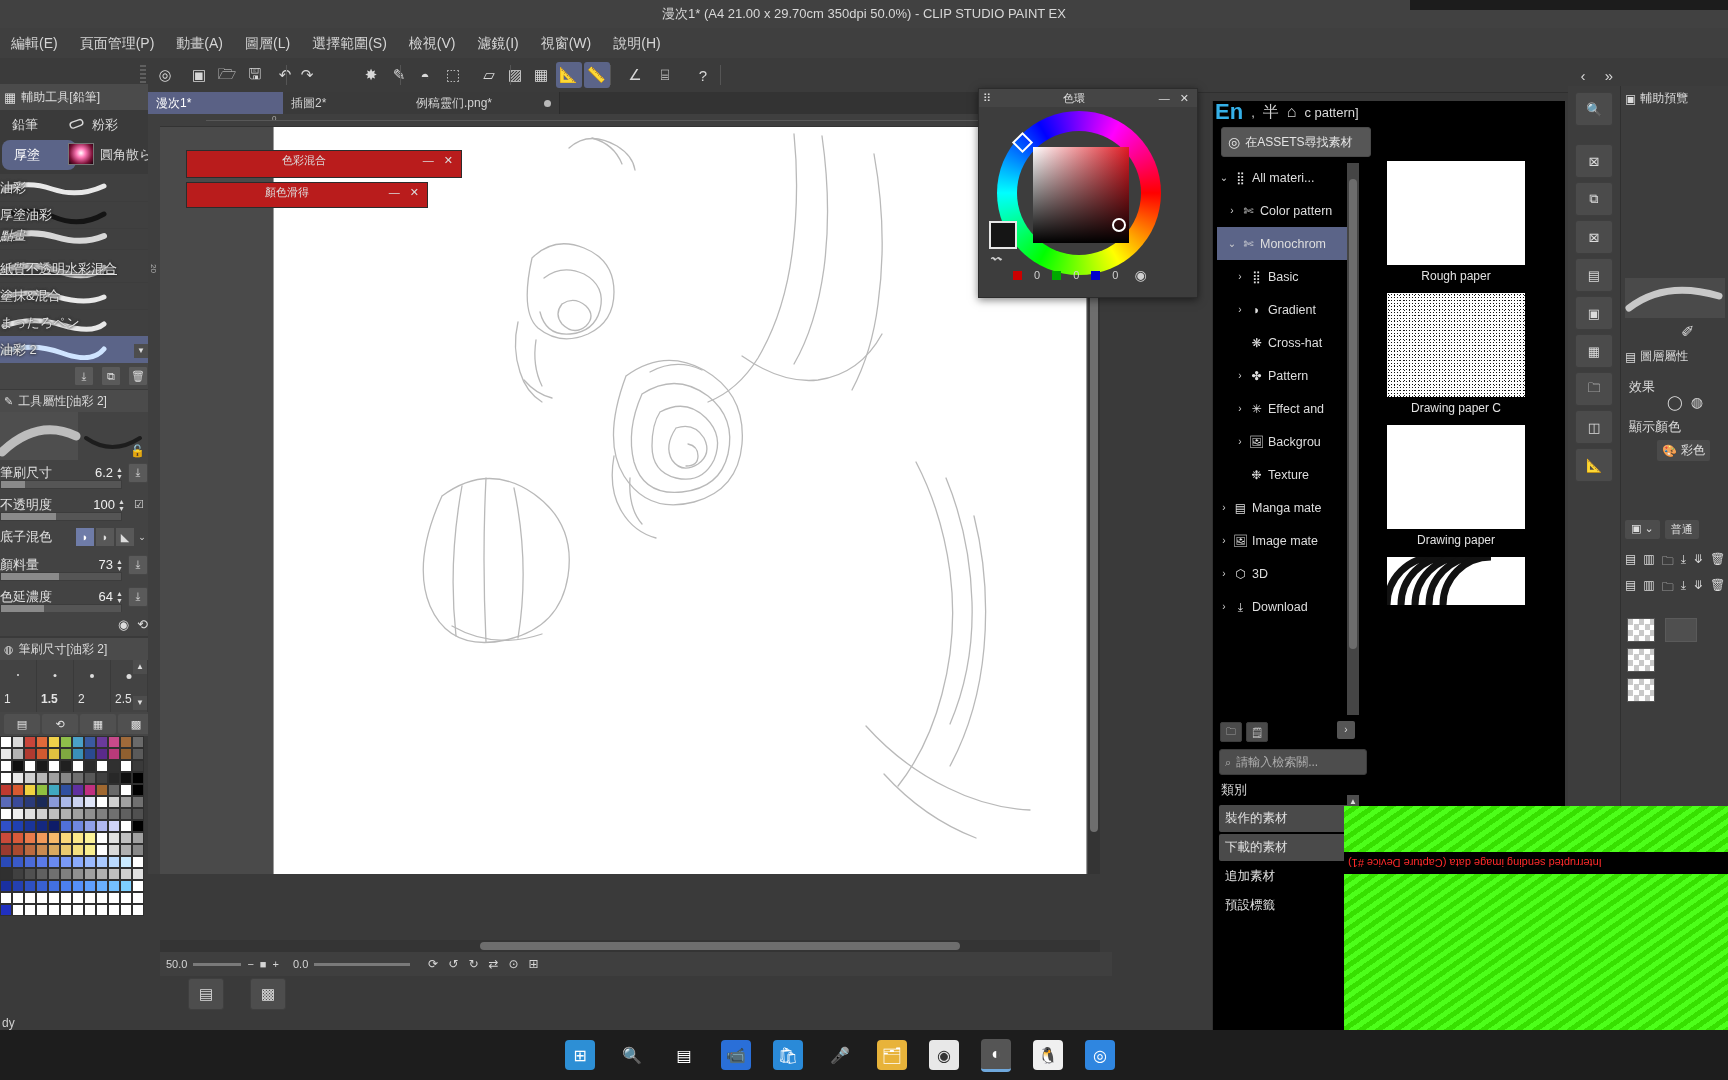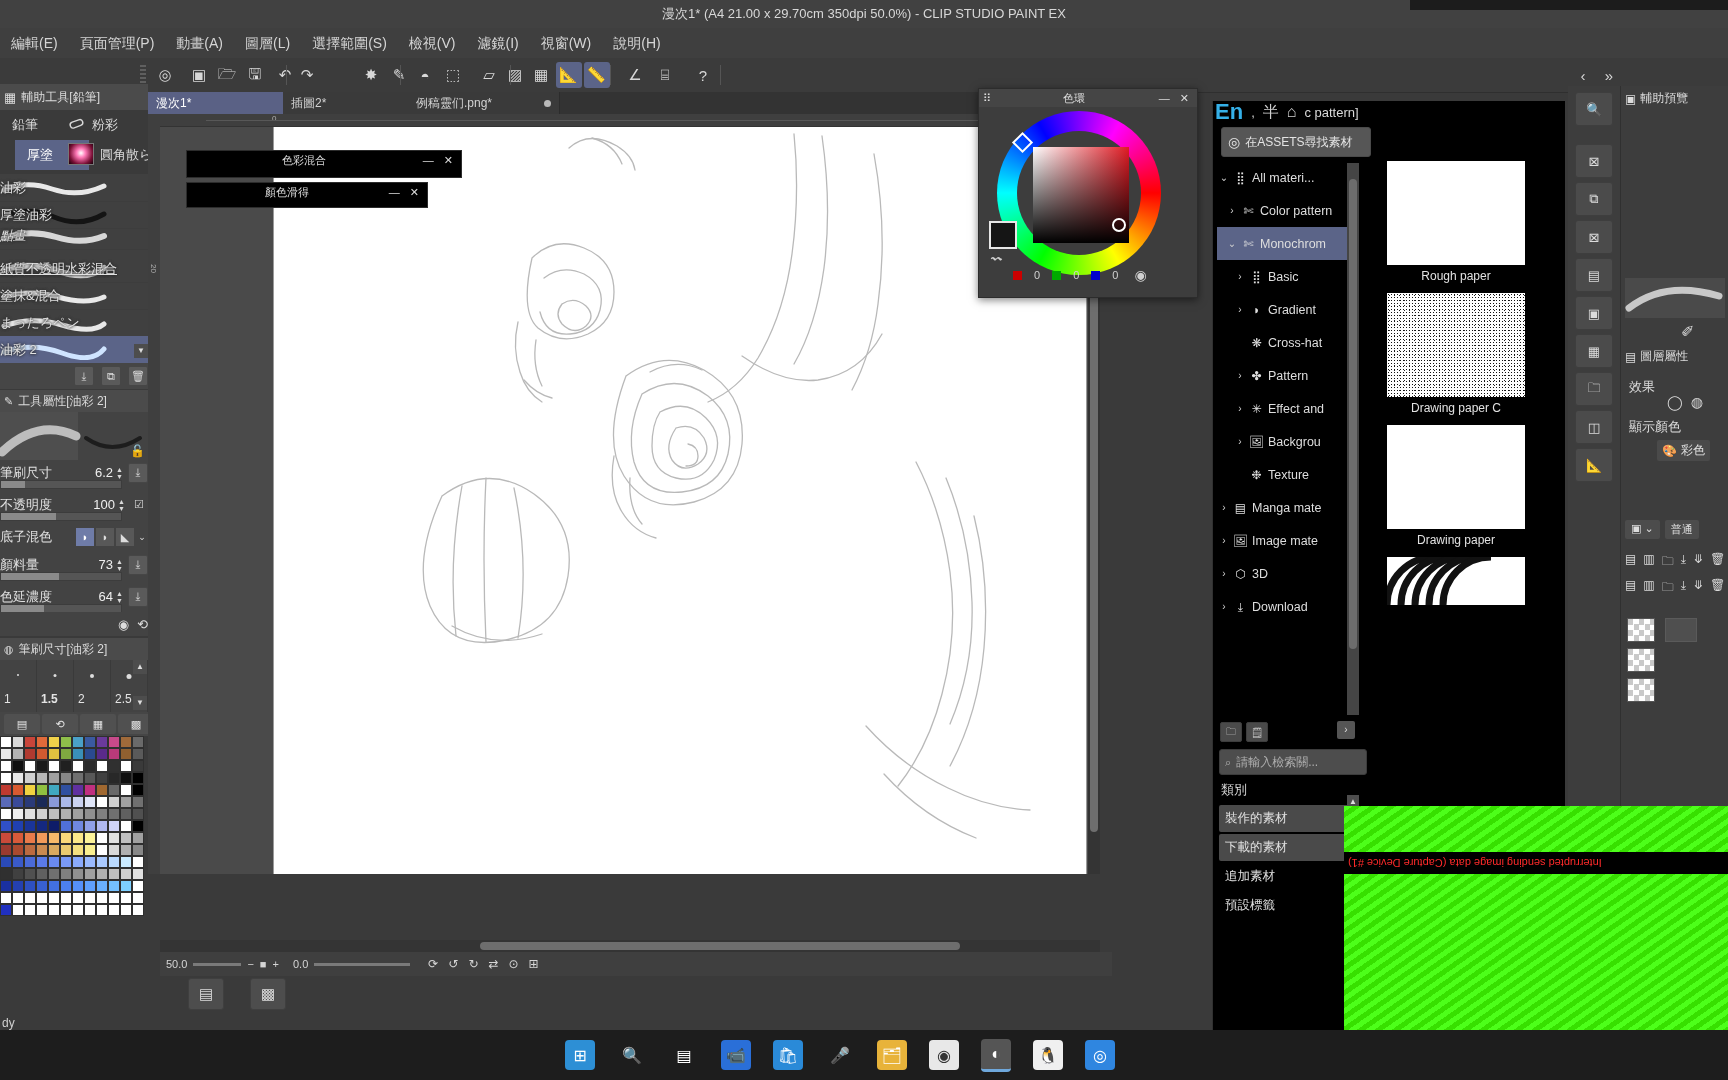--- a/index.html
+++ b/index.html
@@ -72,21 +72,21 @@
   .cwwin{position:absolute;left:978px;top:88px;width:218px;height:208px;background:#3d3d3d;border:1px solid #2c2c2c;box-shadow:0 2px 8px rgba(0,0,0,.5);}
   .cwtitle{height:18px;background:#454545;display:flex;align-items:center;font-size:11px;color:#dcdcdc;padding:0 4px;}
   .wheel{position:absolute;left:18px;top:22px;width:164px;height:164px;border-radius:50%;
      background:conic-gradient(from 90deg,#ff0000,#ffff00,#00ff00,#00ffff,#0000ff,#ff00ff,#ff0000);}
   .wheel .hole{position:absolute;left:20px;top:20px;width:124px;height:124px;border-radius:50%;background:#3d3d3d;}
   .sqr{position:absolute;left:54px;top:58px;width:96px;height:96px;
      background:linear-gradient(to bottom,rgba(0,0,0,0) 0%,#000 100%),linear-gradient(to right,#fff 0%,#e01b24 100%);}
   .cwnums{position:absolute;left:34px;top:178px;width:150px;height:16px;display:flex;align-items:center;gap:12px;font-size:11px;color:#d0d0d0;}
 
   
-  .mini{position:absolute;background:#000000;border:1px solid #2c2c2c;}
+  .mini{position:absolute;background:#b91c1c;border:1px solid #2c2c2c;}
   .mini .mt{height:18px;display:flex;align-items:center;font-size:11px;color:#dcdcdc;padding:0 4px;}
 
   
   .matpanel{position:absolute;left:1212px;top:86px;width:352px;height:934px;background:#000000;border-left:1px solid #303030;margin-top:15px;}
   .matsearchbtn{position:absolute;left:8px;top:26px;width:136px;height:28px;background:#565656;border:1px solid #4a4a4a;border-radius:3px;display:flex;align-items:center;gap:5px;padding:0 6px;font-size:12px;color:#e4e4e4;white-space:nowrap;overflow:hidden;}
   .mtree{position:absolute;left:4px;top:60px;width:142px;height:556px;overflow:hidden;}
   .mnode{height:33px;display:flex;align-items:center;gap:4px;font-size:12.5px;color:#dedede;white-space:nowrap;overflow:hidden;padding-left:2px;}
   .mnode.sel{background:#5b6488;}
   .mchev{width:10px;text-align:center;font-size:10px;color:#cfcfcf;flex:none;}
   .mthumbs{position:absolute;left:154px;top:60px;width:178px;height:760px;overflow:hidden;}
@@ -202,21 +202,21 @@
       <div class="stool" style="left: 0px; top: 110px; width: 62px; text-align: center;">
         <span style="flex: 0 0 auto;"></span>
         <span>鉛筆</span>
       </div>
       <div class="stool" style="left: 62px; top: 110px; width: 86px;">
         <span style="flex: 0 0 auto;"><svg width="18" height="14">
             <rect x="2" y="4" width="13" height="6" rx="3" fill="none" stroke="#d8d8d8" stroke-width="1.4" transform="rotate(-20 8 7)"></rect>
           </svg></span>
         <span>粉彩</span>
       </div>
-      <div class="stool sel" style="left: 15px; top: 140px; width: 62px;">
+      <div class="stool sel" style="left: 2px; top: 140px; width: 62px; border-radius: 8px;">
         <span style="flex: 0 0 auto;"></span>
         <span>厚塗</span>
       </div>
       <div class="stool" style="left: 62px; top: 140px; width: 86px;">
         <span style="flex: 0 0 auto;"><span style="display:inline-block;width:24px;height:20px;background:radial-gradient(circle at 50% 45%,#fff 0%,#ff7ab8 28%,#7a1036 70%,#140008 100%);border:1px solid #777;"></span></span>
         <span>圓角散ら</span>
       </div>
     </div>
 
   <div id="brush-list" style="position:absolute;left:0;top:174px;width:148px;height:189px;background:#404040;overflow:hidden;">

